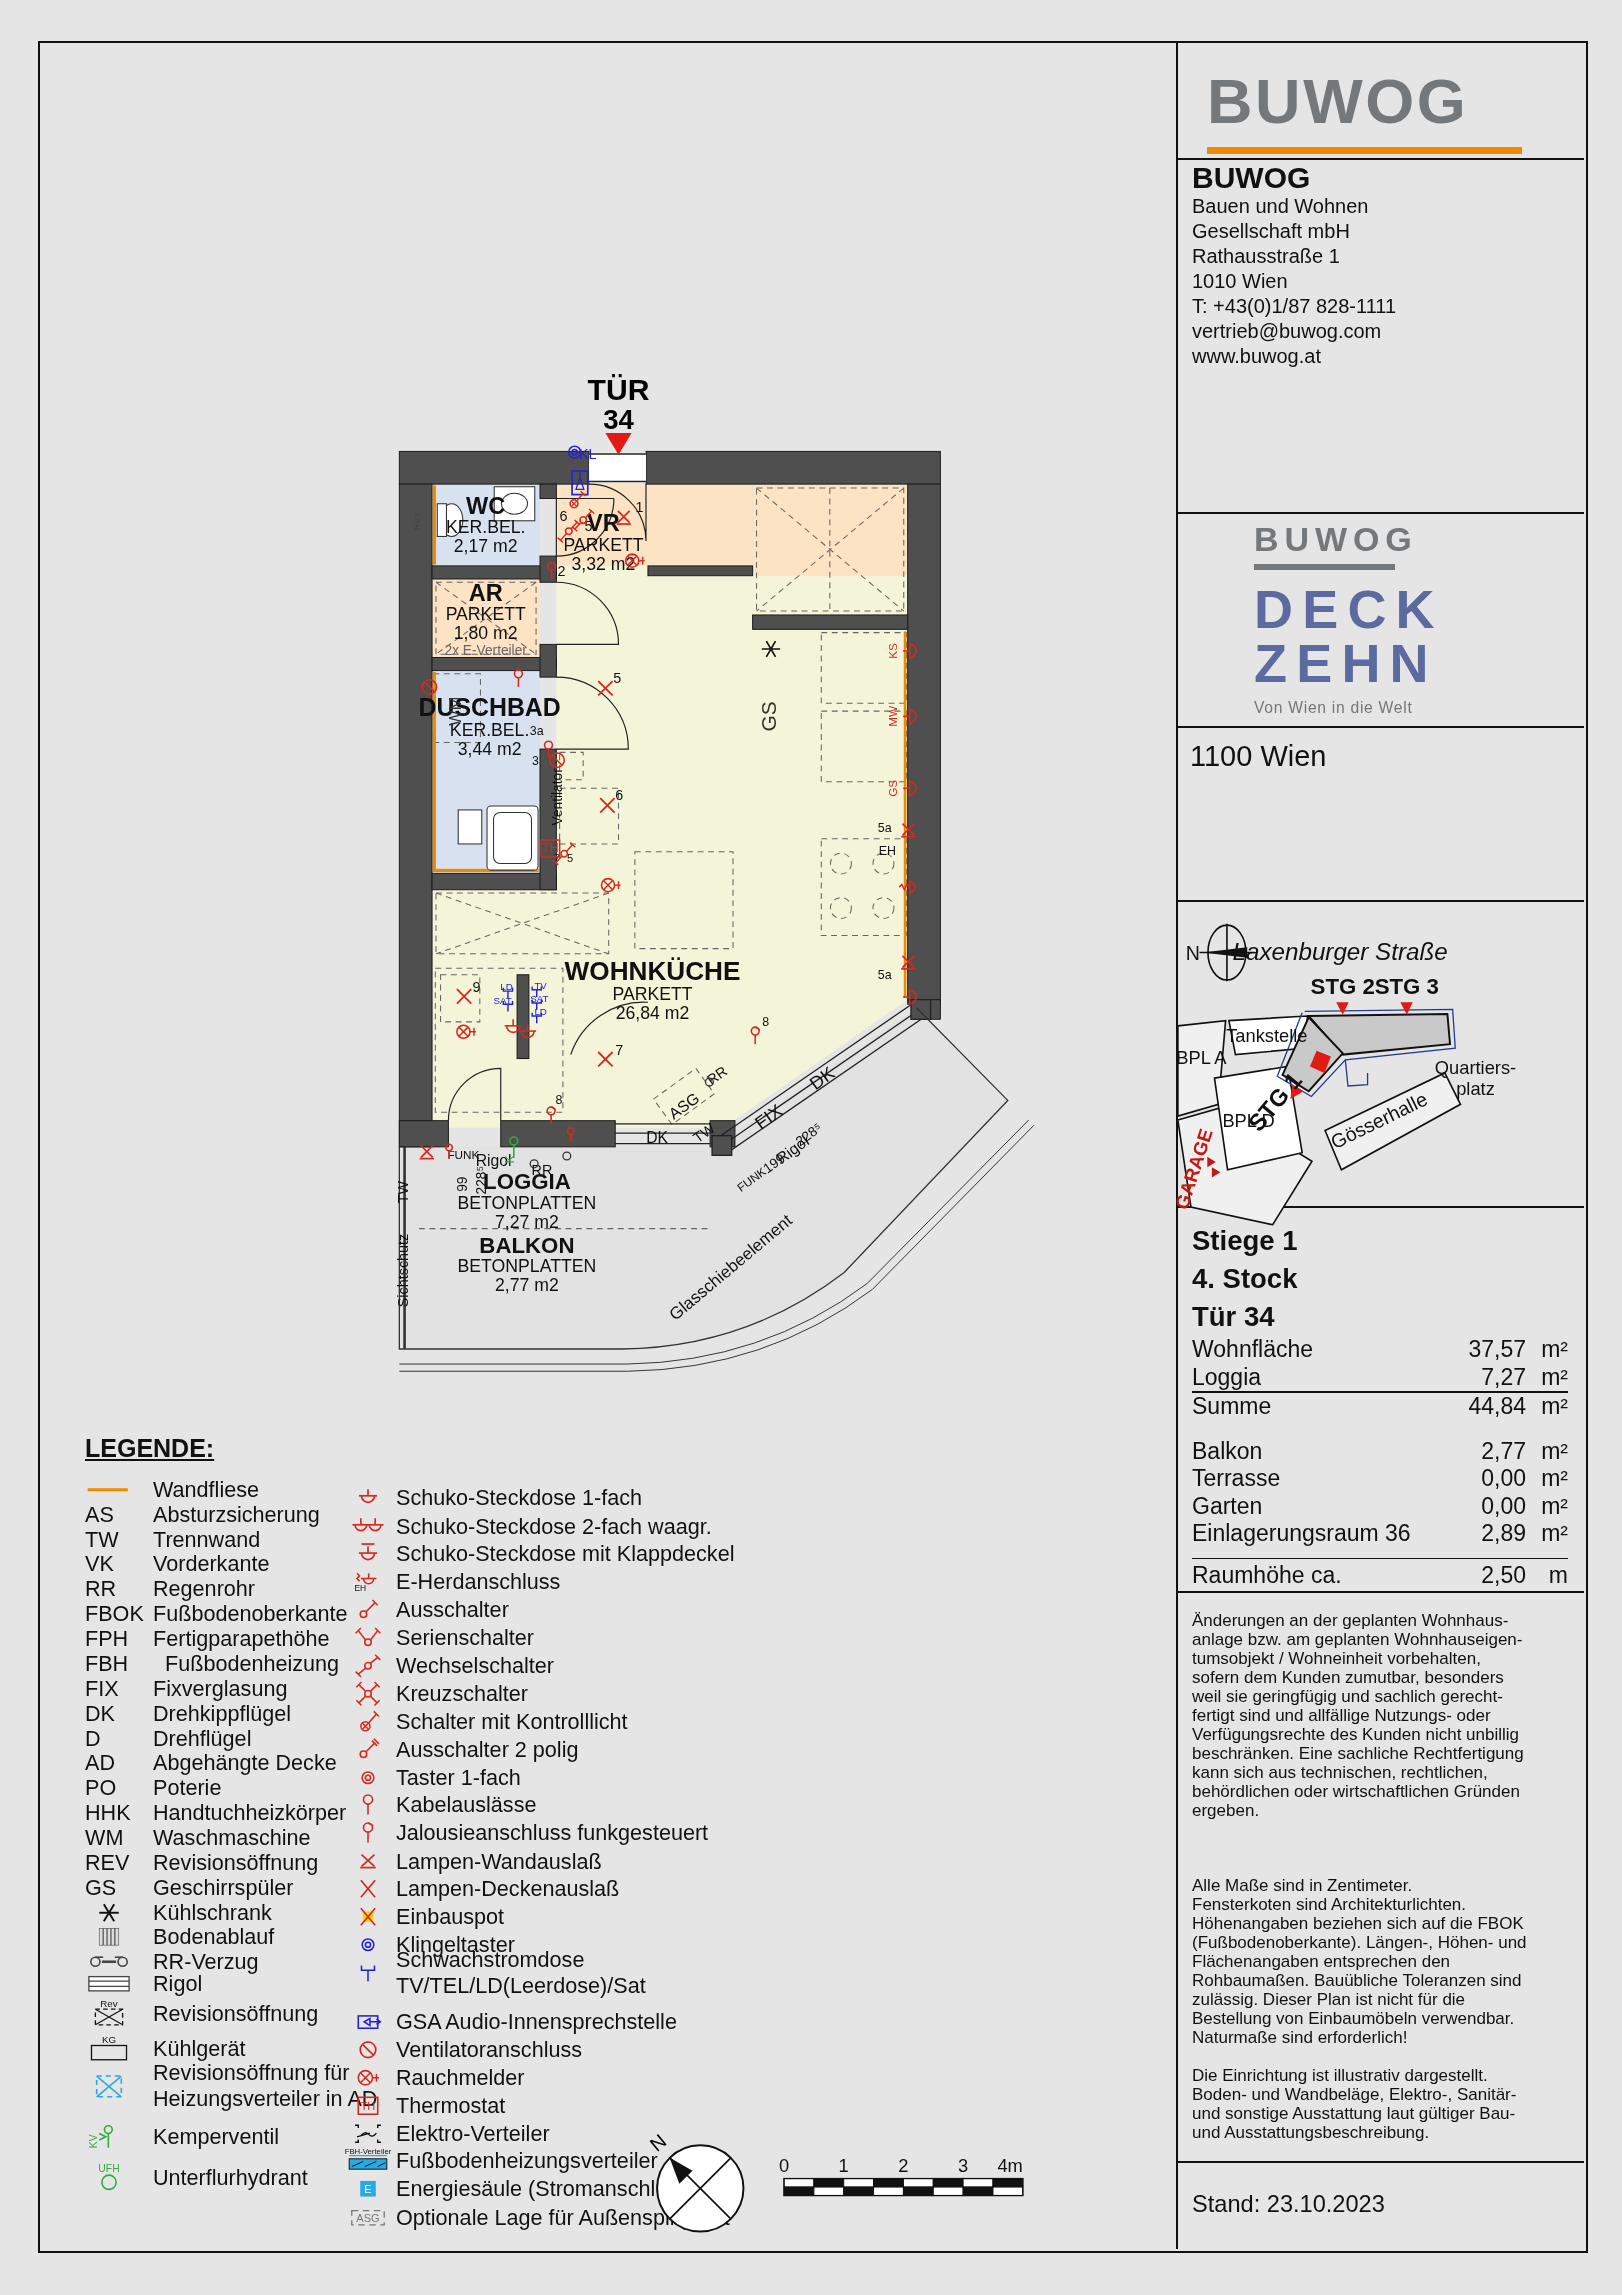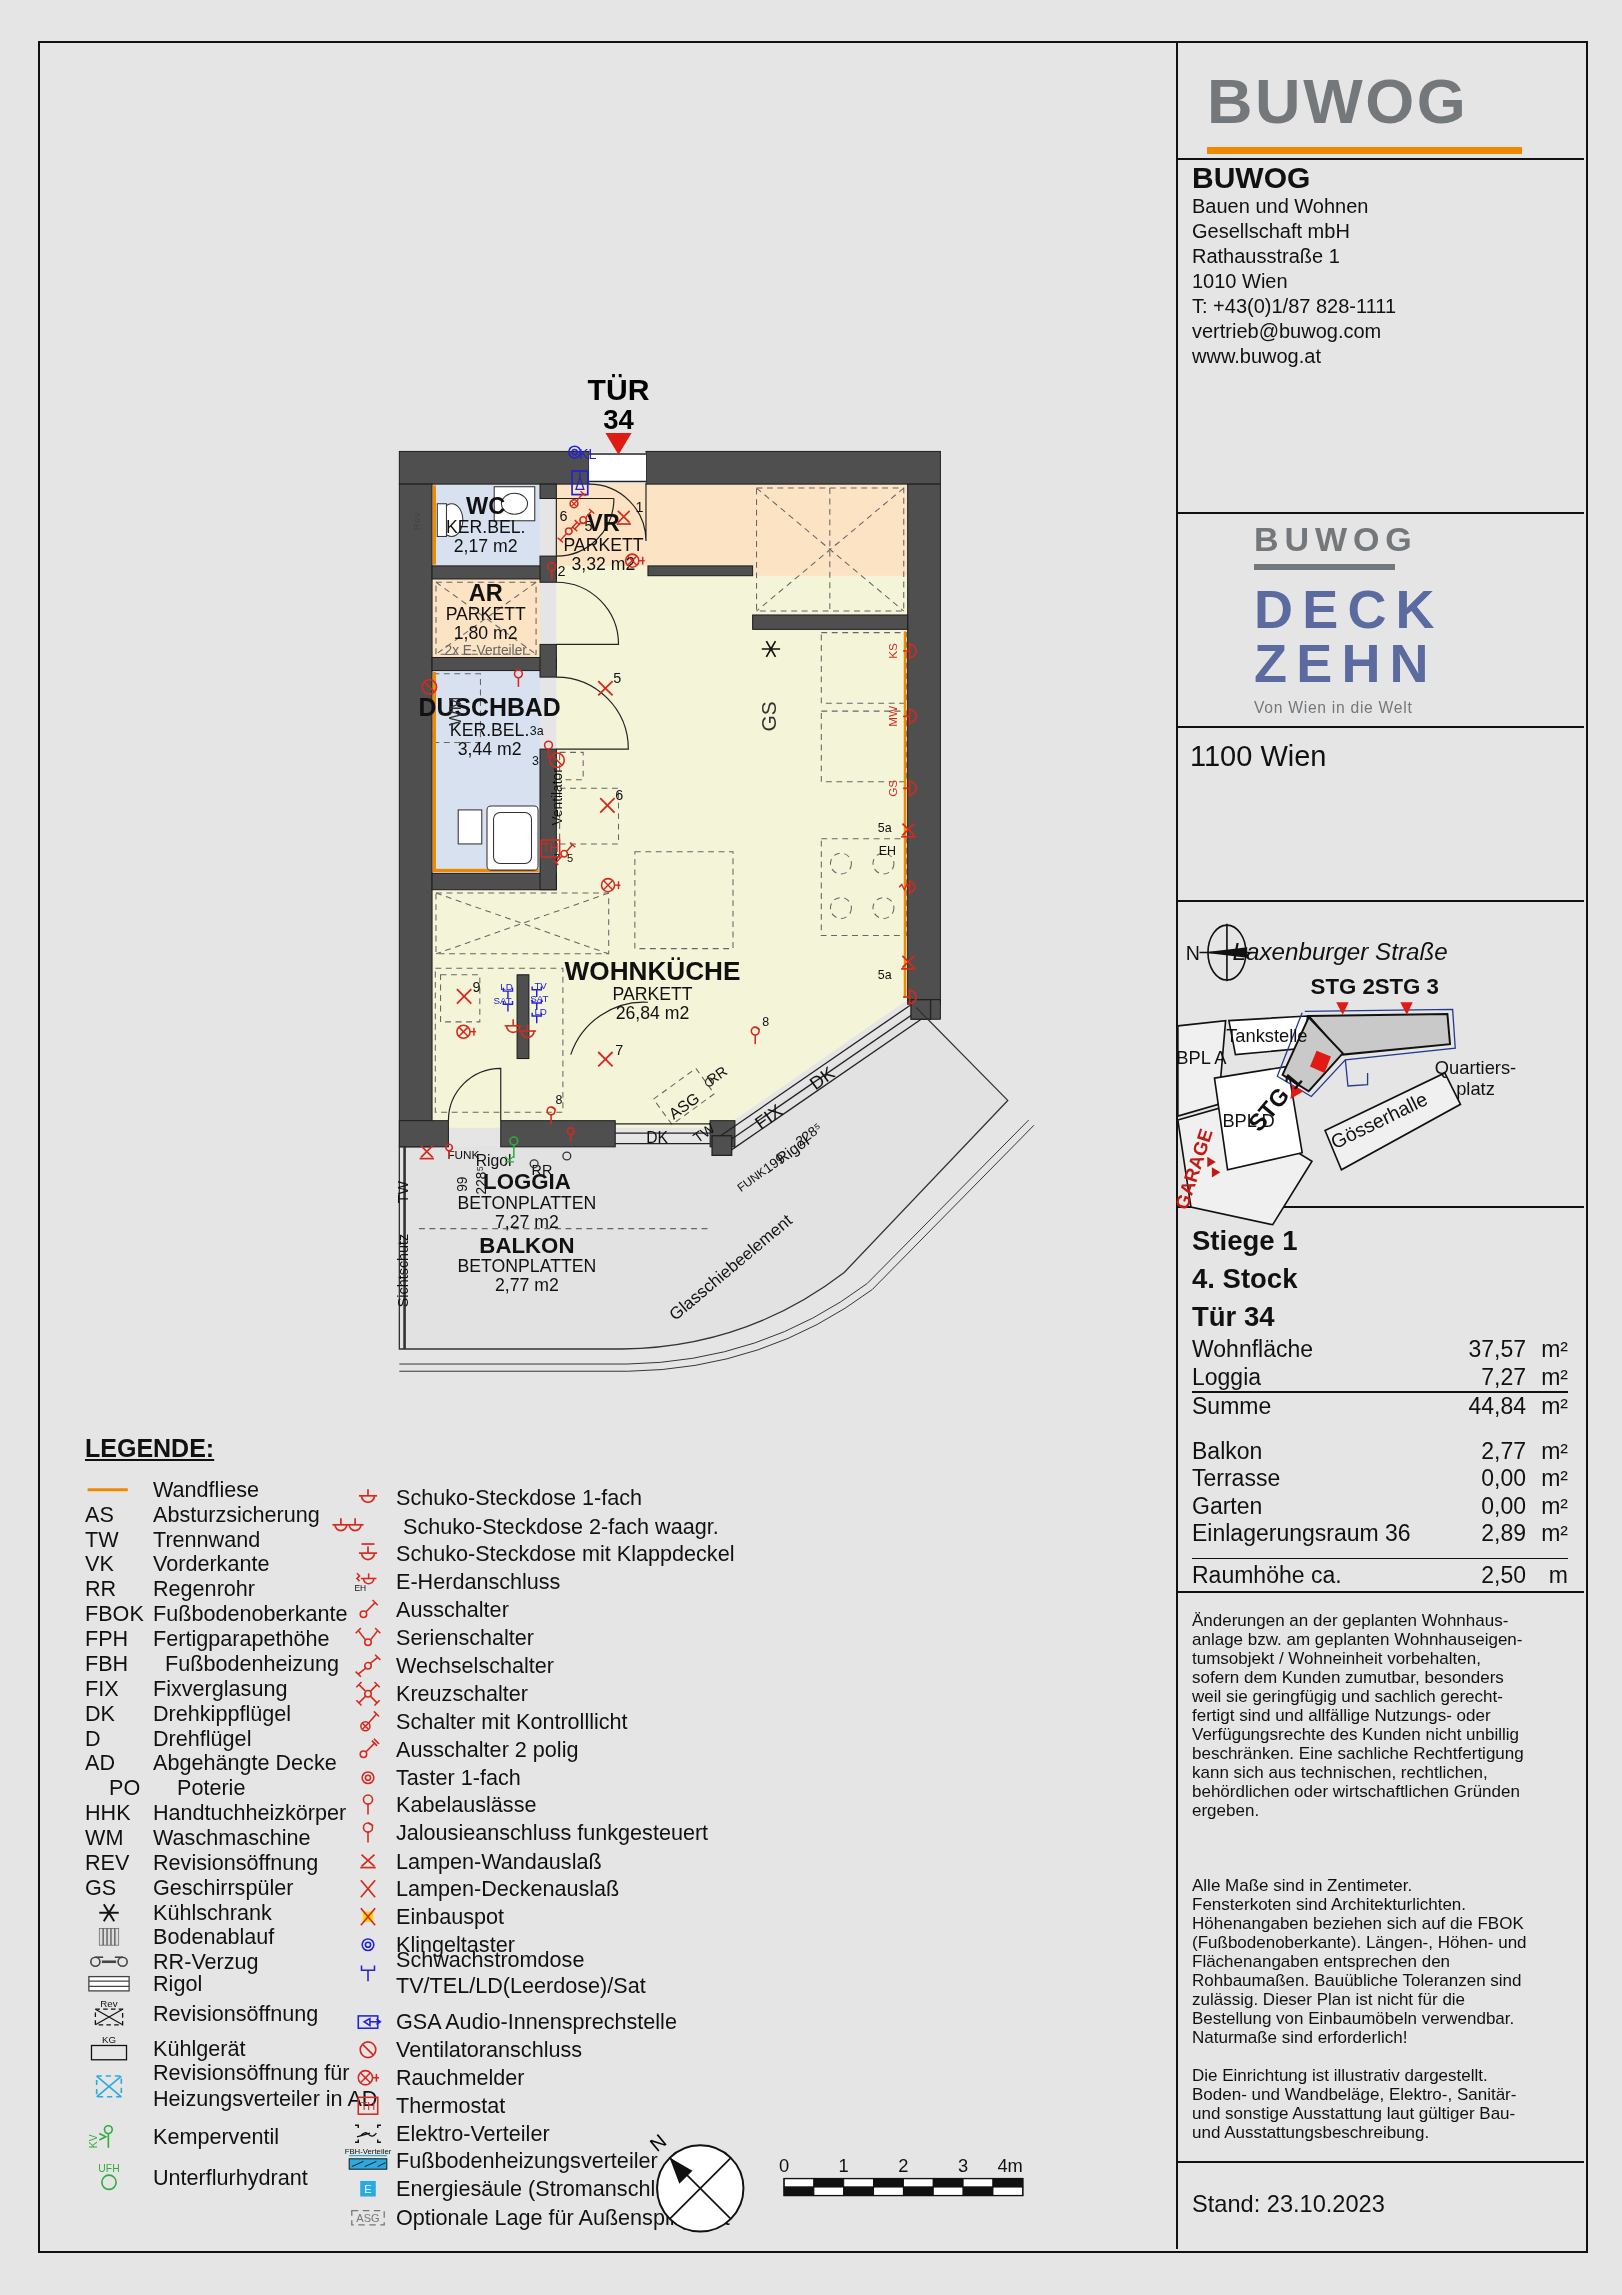--- a/index.html
+++ b/index.html
@@ -227,21 +227,21 @@
           <span class="abbr">D</span>
         </span>
         <span class="lab">Drehflügel</span>
       </div>
       <div class="lrow" style="left: 85px; top: 1750px;">
         <span class="sym">
           <span class="abbr">AD</span>
         </span>
         <span class="lab">Abgehängte Decke</span>
       </div>
-      <div class="lrow" style="left: 85px; top: 1775px; margin-left: 24px;">
+      <div class="lrow" style="left: 85px; top: 1775px;">
         <span class="sym">
           <span class="abbr">PO</span>
         </span>
         <span class="lab">Poterie</span>
       </div>
       <div class="lrow" style="left: 85px; top: 1800px;">
         <span class="sym">
           <span class="abbr">HHK</span>
         </span>
         <span class="lab">Handtuchheizkörper</span>
@@ -369,21 +369,21 @@
           <svg width="48" height="27.5" viewBox="0 0 74 42">
             <g stroke="#d42a1e" stroke-width="2.6" fill="none">
               <path d="M27 18 a10 10 0 0 0 20 0"></path>
               <line x1="23" y1="18" x2="51" y2="18"></line>
               <line x1="37" y1="8" x2="37" y2="18"></line>
             </g>
           </svg>
         </span>
         <span class="lab">Schuko-Steckdose 1-fach</span>
       </div>
-      <div class="lrow rrow" style="left: 320px; top: 1514px; gap: 27px;">
+      <div class="lrow rrow" style="left: 340px; top: 1514px;">
         <span class="sym">
           <svg width="48" height="27.5" viewBox="0 0 74 42">
             <g stroke="#d42a1e" stroke-width="2.6" fill="none">
               <path d="M17 18 a9 9 0 0 0 18 0"></path>
               <path d="M39 18 a9 9 0 0 0 18 0"></path>
               <line x1="13" y1="18" x2="61" y2="18"></line>
               <line x1="26" y1="8" x2="26" y2="18"></line>
               <line x1="48" y1="8" x2="48" y2="18"></line>
             </g>
           </svg>

